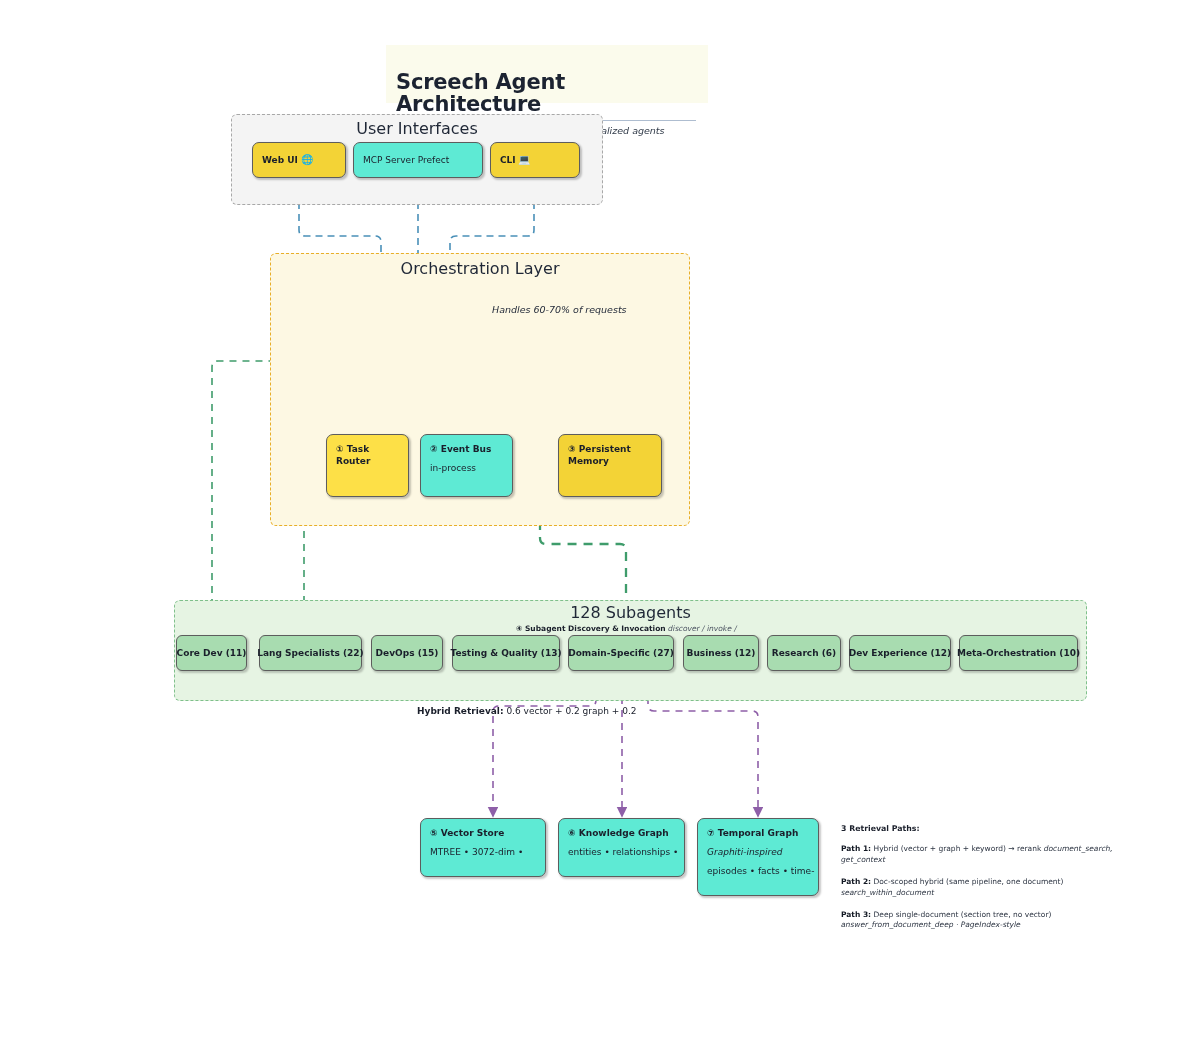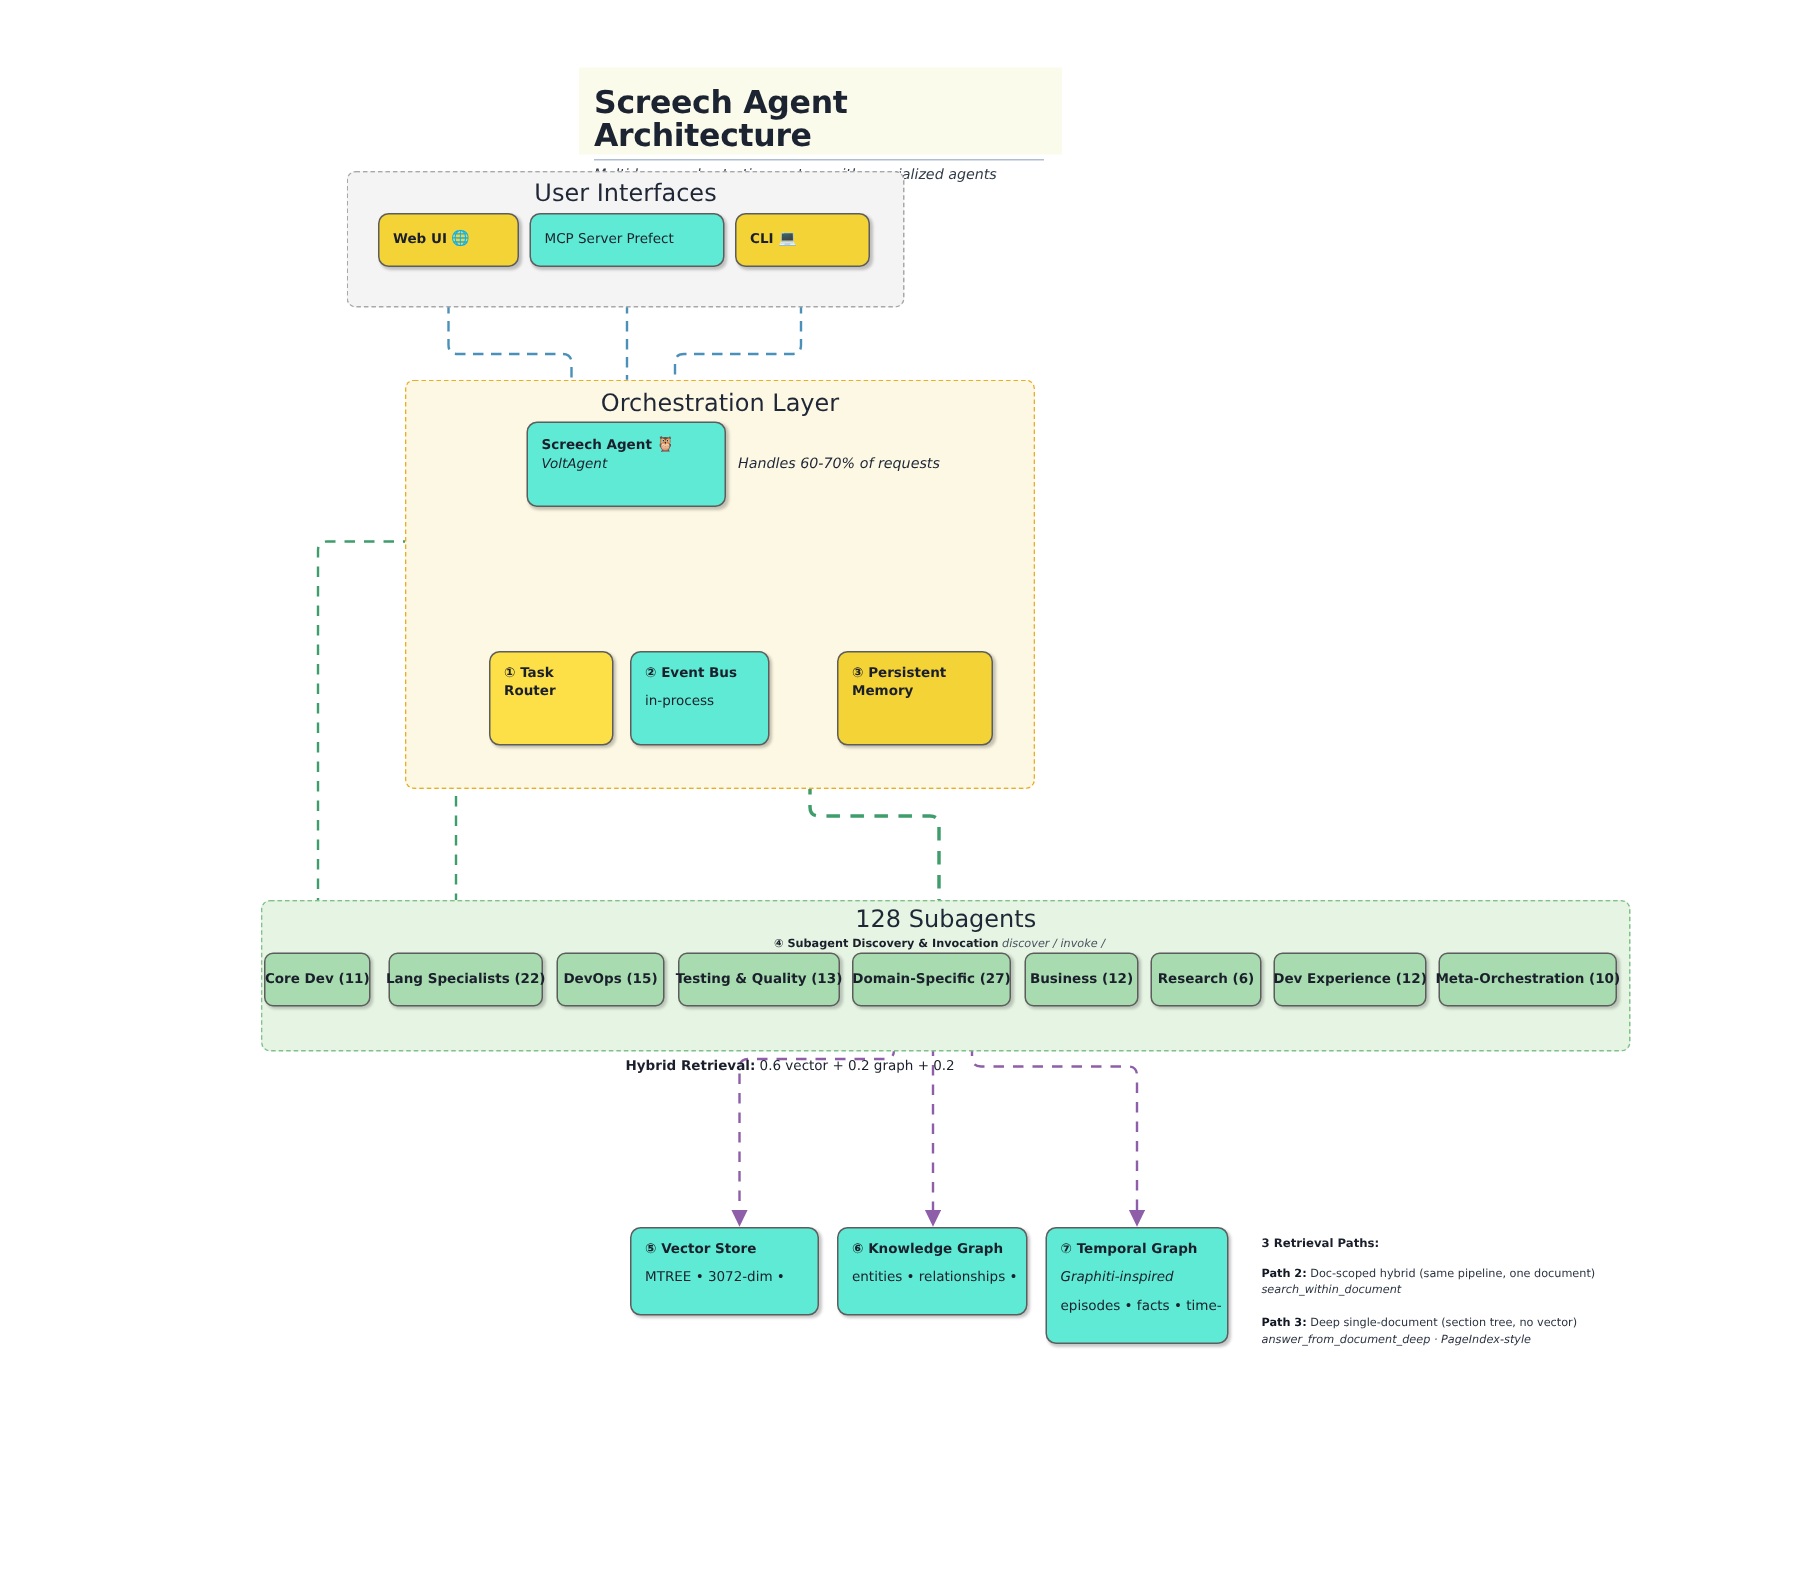--- a/index.html
+++ b/index.html
@@ -32,21 +32,21 @@
   }
 
   
   #title-card {
     position: absolute;
     left: 386px;
     top: 45px;
     width: 322px;
     height: 58px;
     background: #fbfbec;
-    padding: 12px 12px 6px 10px;
+    padding: 26px 12px 6px 10px;
     box-sizing: border-box;
   }
   #title-card .title-text {
     font-family: "DejaVu Sans", "Liberation Sans", sans-serif;
     font-size: 21px;
     font-weight: bold;
     color: #1c2331;
     letter-spacing: -0.2px;
     line-height: 1.05;
   }
@@ -290,27 +290,20 @@
     <div class="line b">
       <span>CLI</span>
       <span class="emoji">💻</span>
     </div>
   </div>
 
   <div class="group" id="group-orchestration">
     <div class="group-title">Orchestration Layer</div>
   </div>
 
-  <div class="node fill-orange" id="node-screech">
-    <div class="line b">
-      <span>Screech Agent</span>
-      <span class="emoji">🦉</span>
-    </div>
-    <div class="line i">VoltAgent</div>
-  </div>
 
   <div id="label-handles">Handles 60-70% of requests</div>
 
   <div class="node fill-red" id="node-task-router">
     <div class="line b" style="white-space:normal;">① Task Router</div>
   </div>
 
   <div class="node fill-orange" id="node-event-bus">
     <div class="line b">② Event Bus</div>
     <div class="line sp">in-process</div>
@@ -375,18 +368,19 @@
 
   <div class="node fill-orange" id="node-temporal">
     <div class="line b">⑦ Temporal Graph</div>
     <div class="line i sp">Graphiti-inspired</div>
     <div class="line sp">episodes • facts • time-</div>
   </div>
 
   <div id="panel-retrieval">
     <div class="rp-title">3 Retrieval Paths:</div>
     <div id="retrieval-rows">
+        <div class="rp-row"><span class="b">Path 1:</span><span> Hybrid (vector + graph + keyword) → rerank </span><span class="i">document_search, get_context</span></div>
         <div class="rp-row"><span class="b">Path 2:</span><span> Doc-scoped hybrid (same pipeline, one document) </span><span class="i">search_within_document</span></div>
         <div class="rp-row"><span class="b">Path 3:</span><span> Deep single-document (section tree, no vector) </span><span class="i">answer_from_document_deep · PageIndex-style</span></div>
       </div>
   </div>
 
 </div>
 
 </body></html>

